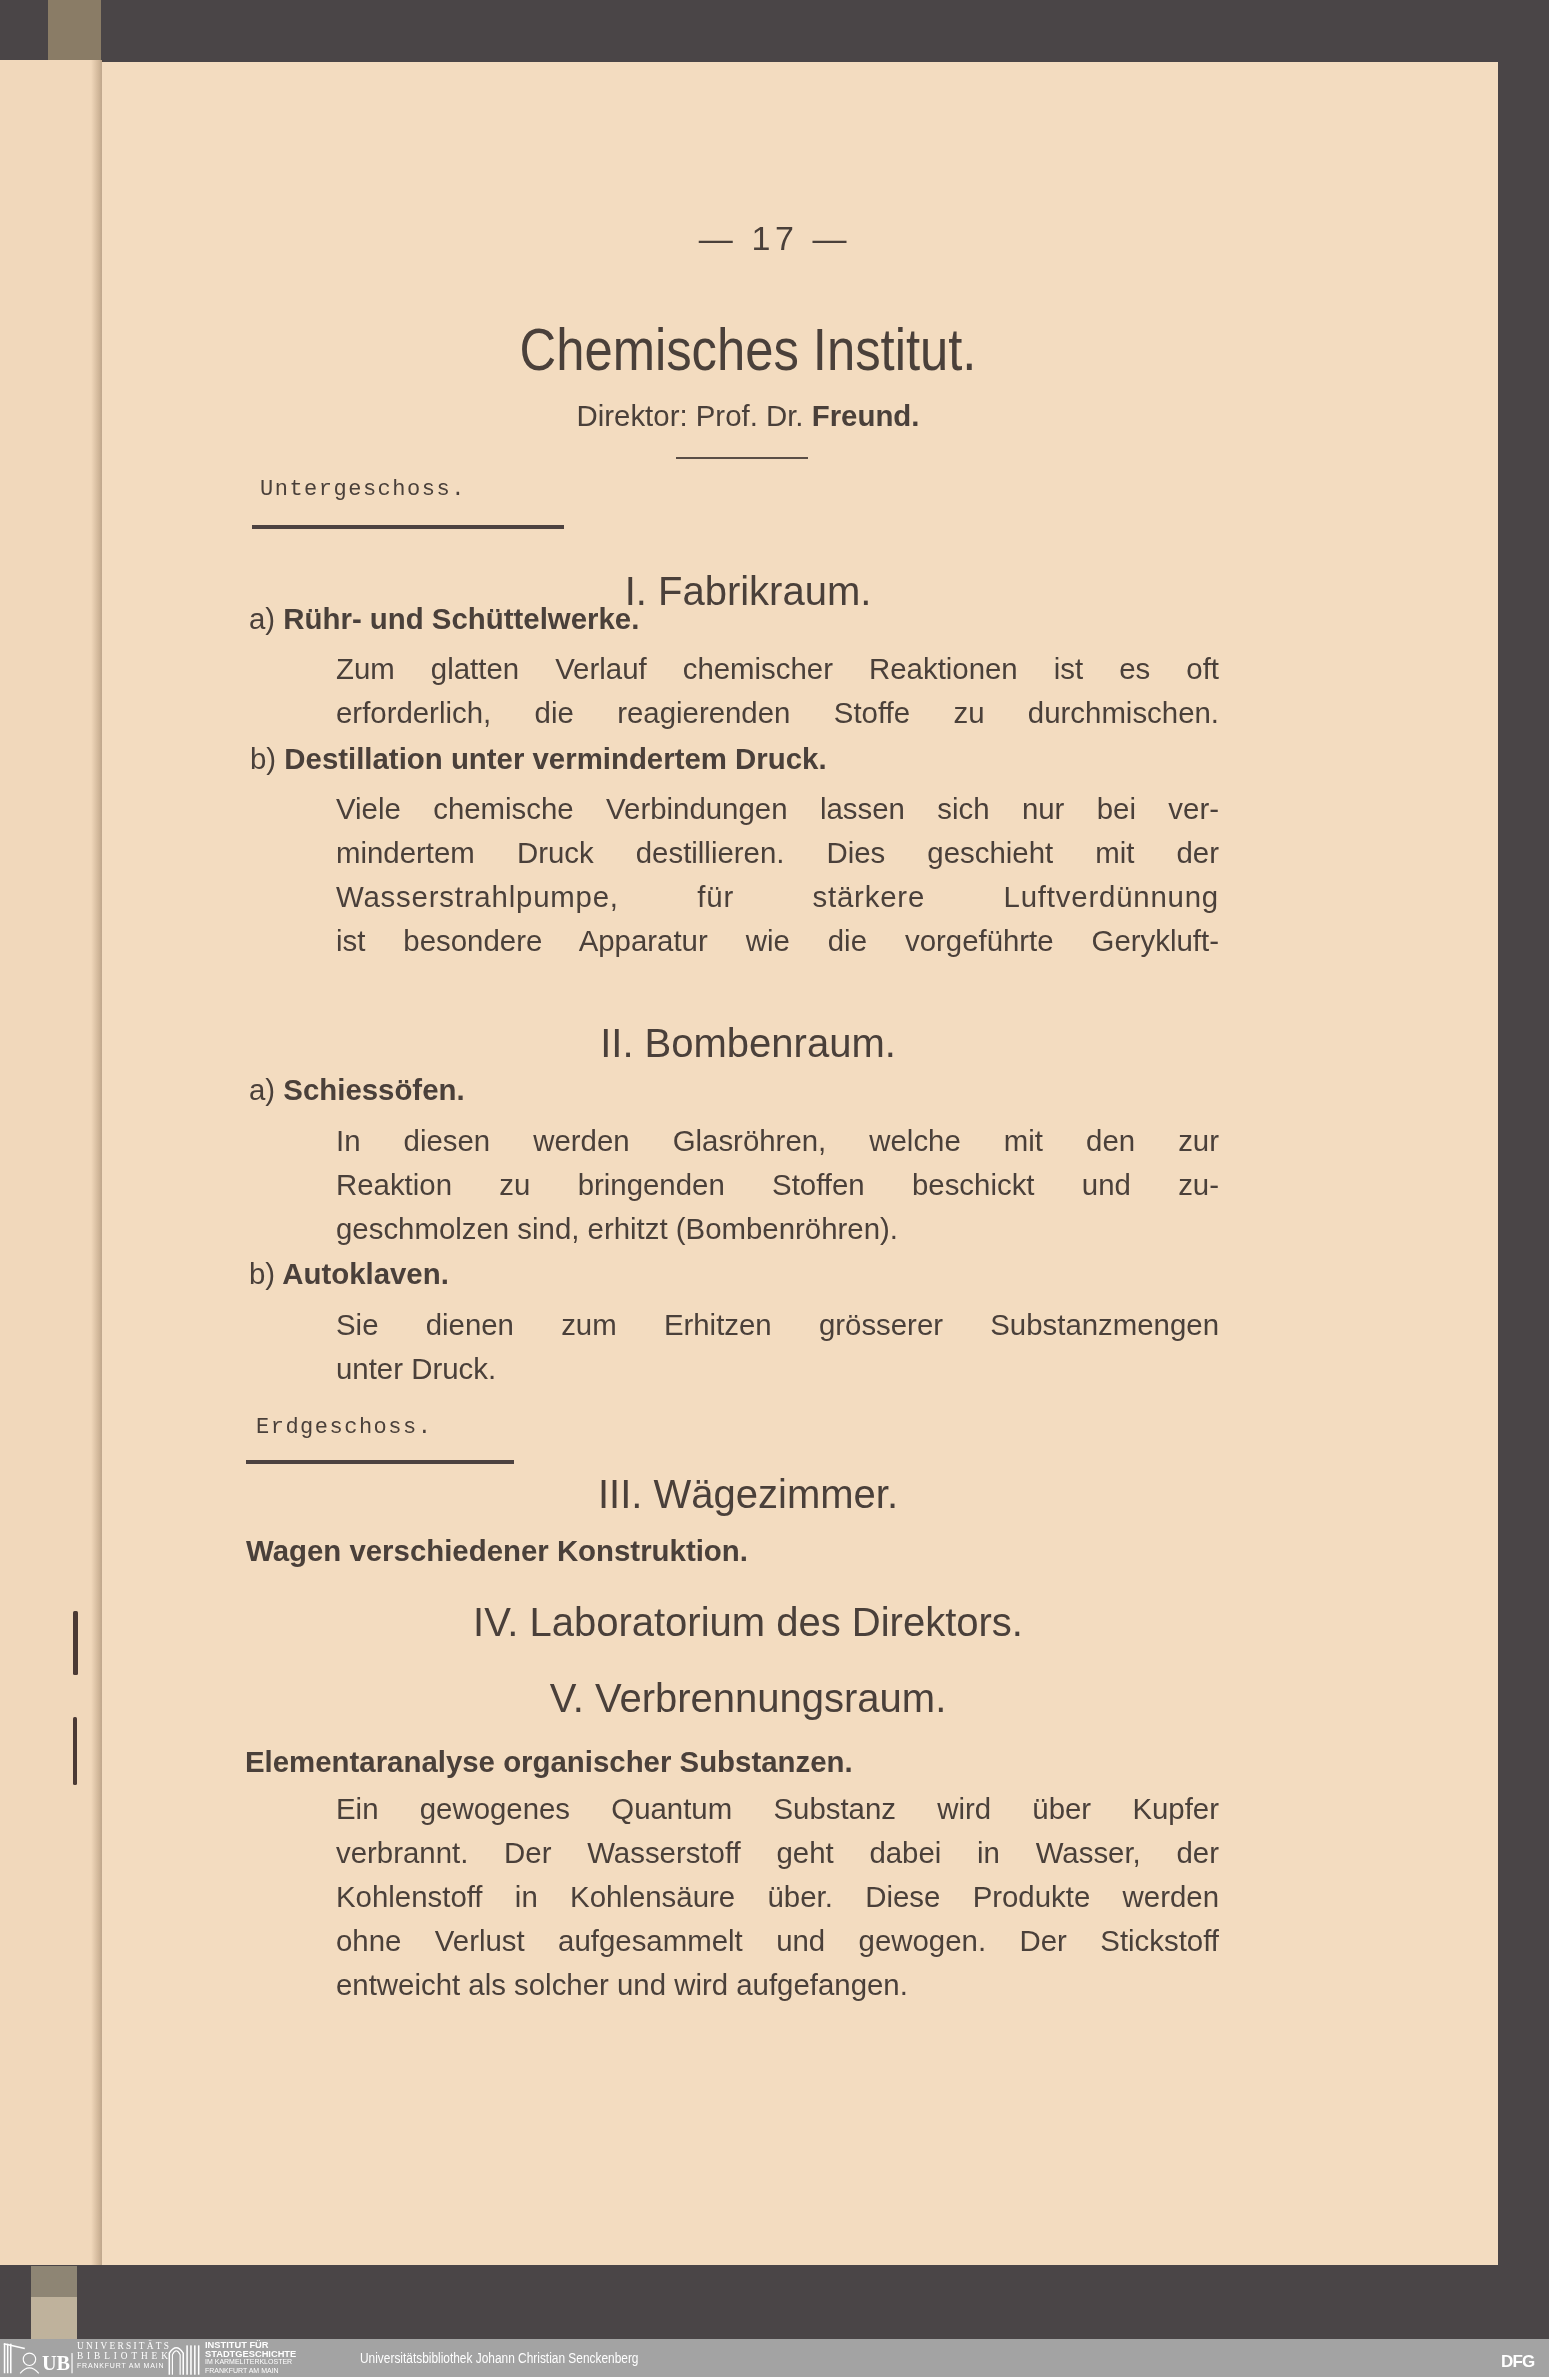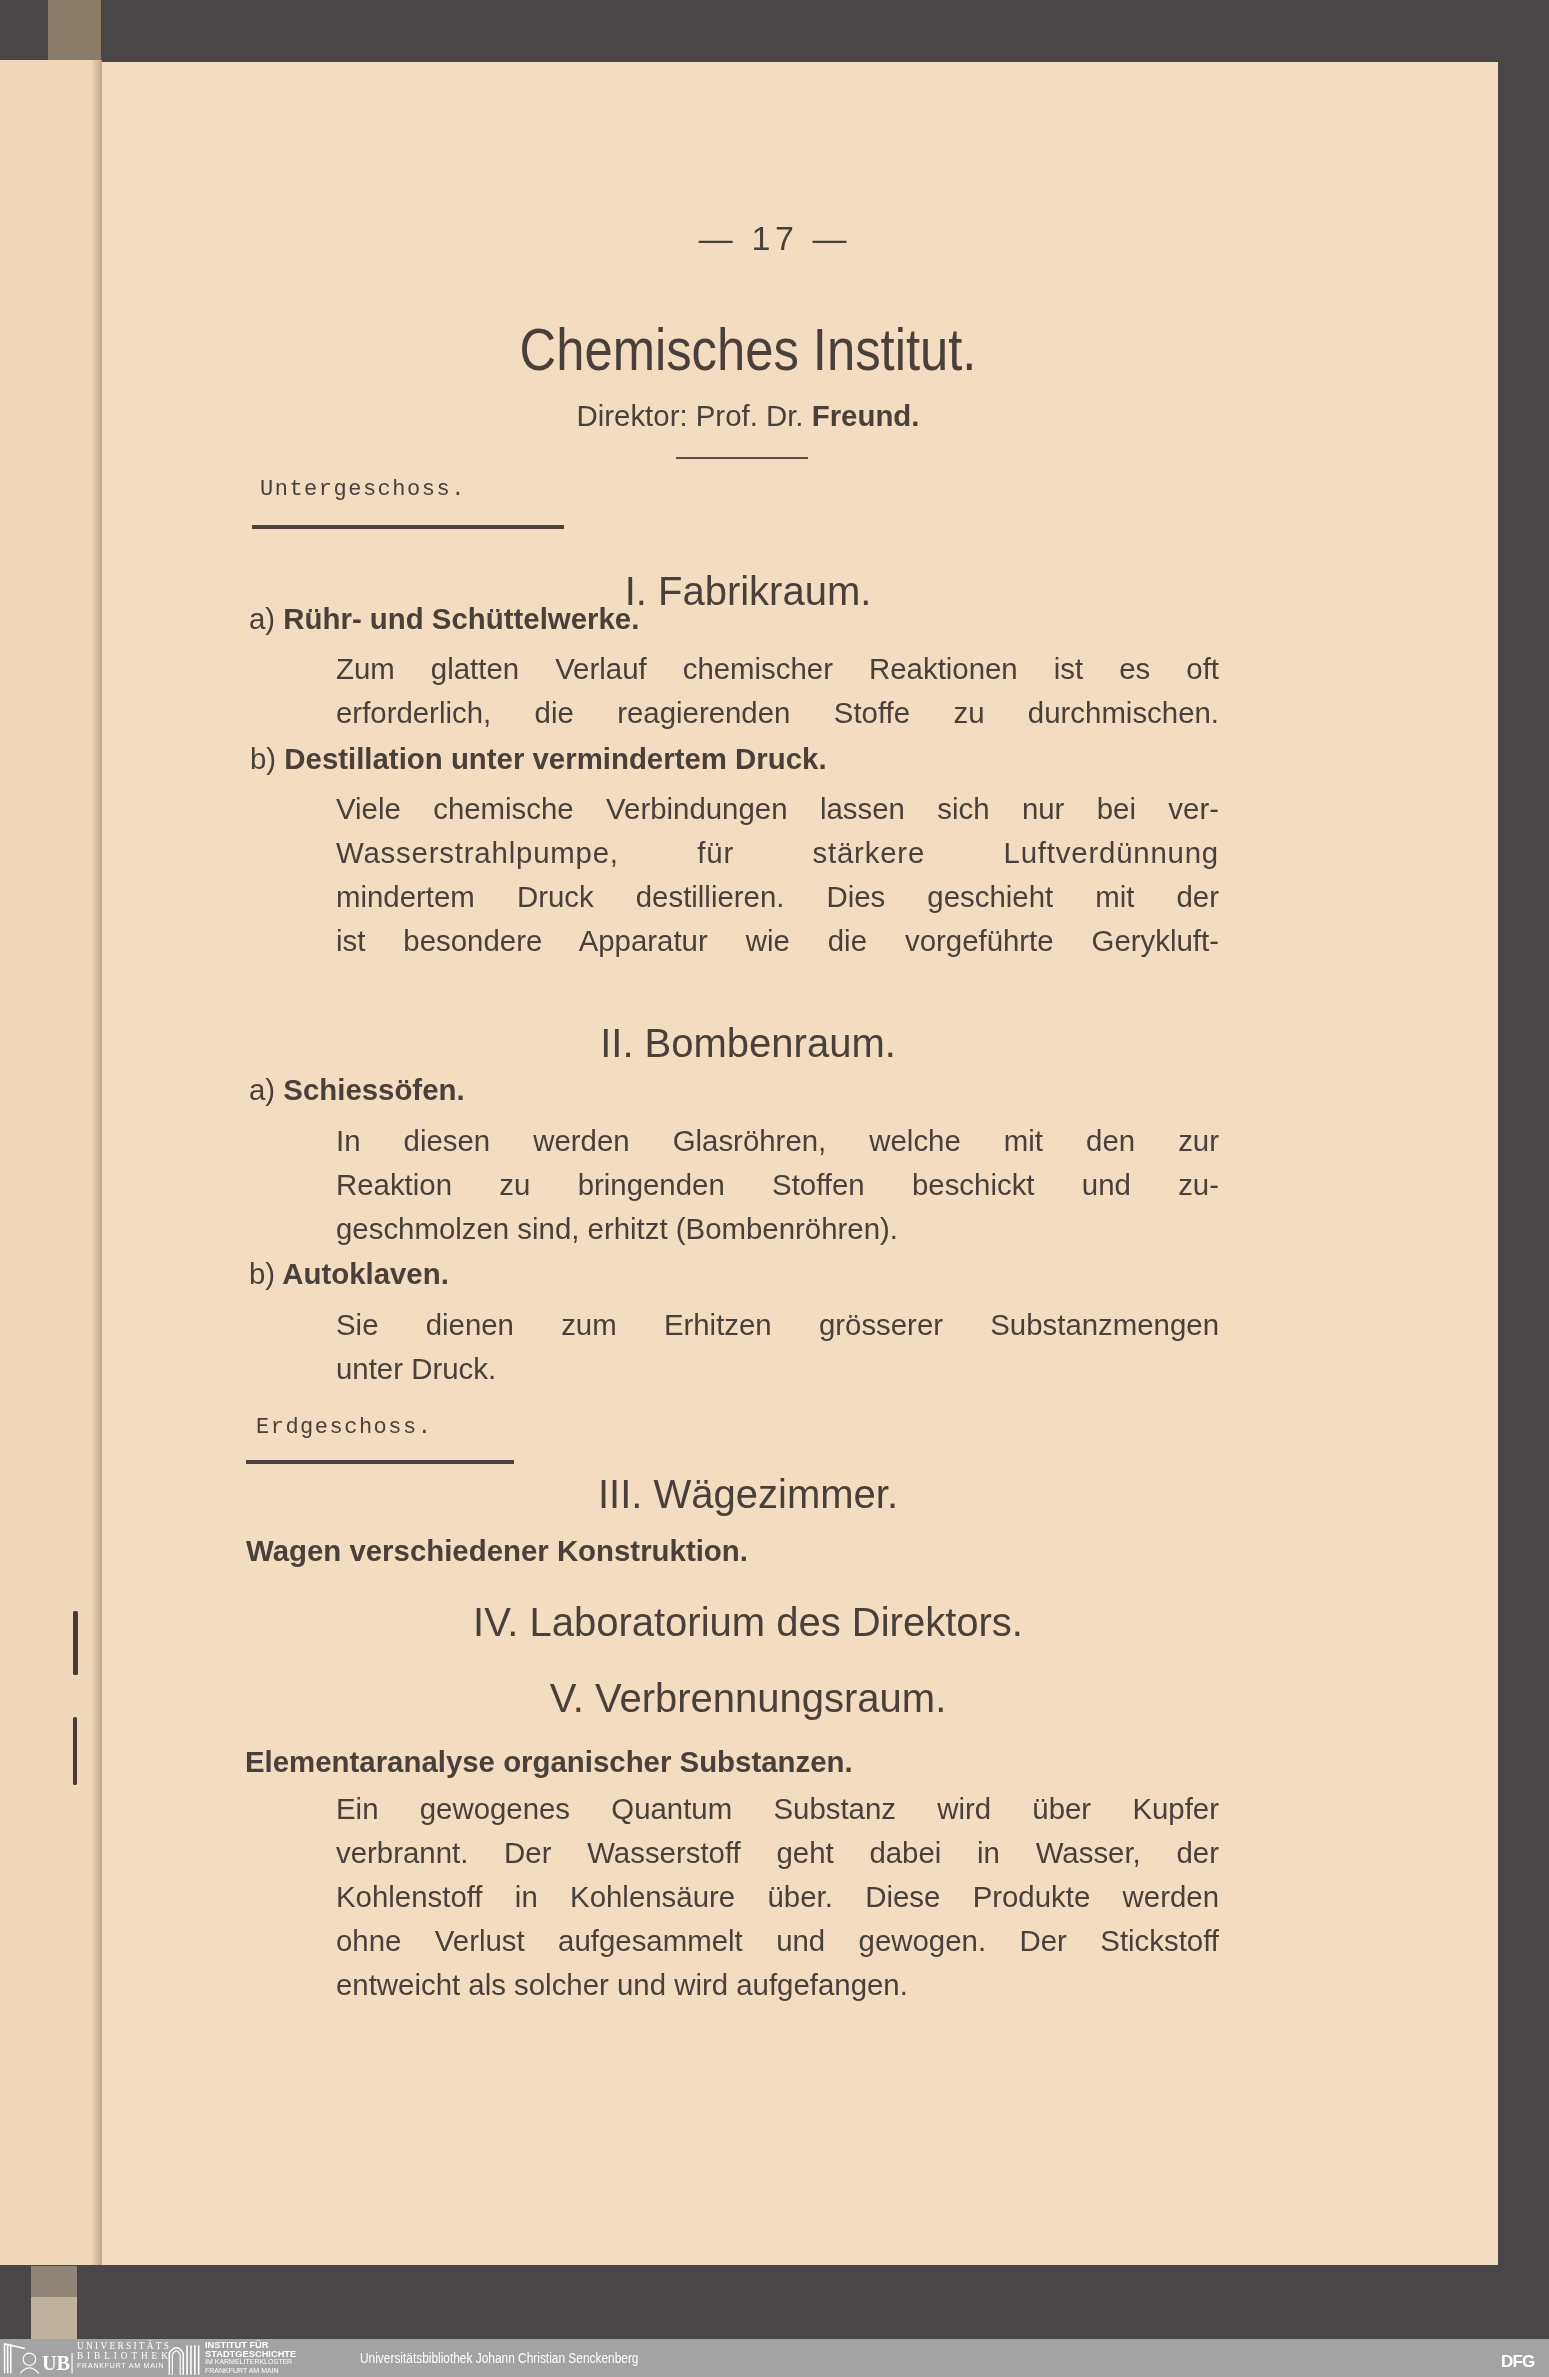--- a/index.html
+++ b/index.html
@@ -67,22 +67,22 @@
 
 <div class="room" style="top:569px;">I. Fabrikraum.</div>
 <div class="item" style="left:249px; top:602px;"><span class="lbl">a)</span> <span>Rühr- und Schüttelwerke.</span></div>
 <div class="para" style="top:647px;">
   <div style="text-align-last:justify;">Zum glatten Verlauf chemischer Reaktionen ist es oft</div>
   <div style="text-align-last:justify;">erforderlich, die reagierenden Stoffe zu durchmischen.</div>
 </div>
 <div class="item" style="left:250px; top:742px;"><span class="lbl">b)</span> <span>Destillation unter vermindertem Druck.</span></div>
 <div class="para" style="top:787px;">
   <div style="text-align-last:justify;">Viele chemische Verbindungen lassen sich nur bei ver-</div>
+  <div style="text-align-last:justify;">mindertem Druck destillieren. Dies geschieht mit der</div>
   <div style="text-align-last:justify; letter-spacing:0.8px;">Wasserstrahlpumpe, für stärkere Luftverdünnung</div>
-  <div style="text-align-last:justify;">mindertem Druck destillieren. Dies geschieht mit der</div>
   <div style="text-align-last:justify;">ist besondere Apparatur wie die vorgeführte Gerykluft-</div>
 </div>
 
 <div class="room" style="top:1021px;">II. Bombenraum.</div>
 <div class="item" style="left:249px; top:1073px;"><span class="lbl">a)</span> <span>Schiessöfen.</span></div>
 <div class="para" style="top:1119px;">
   <div style="text-align-last:justify;">In diesen werden Glasröhren, welche mit den zur</div>
   <div style="text-align-last:justify;">Reaktion zu bringenden Stoffen beschickt und zu-</div>
   <div>geschmolzen sind, erhitzt (Bombenröhren).</div>
 </div>

